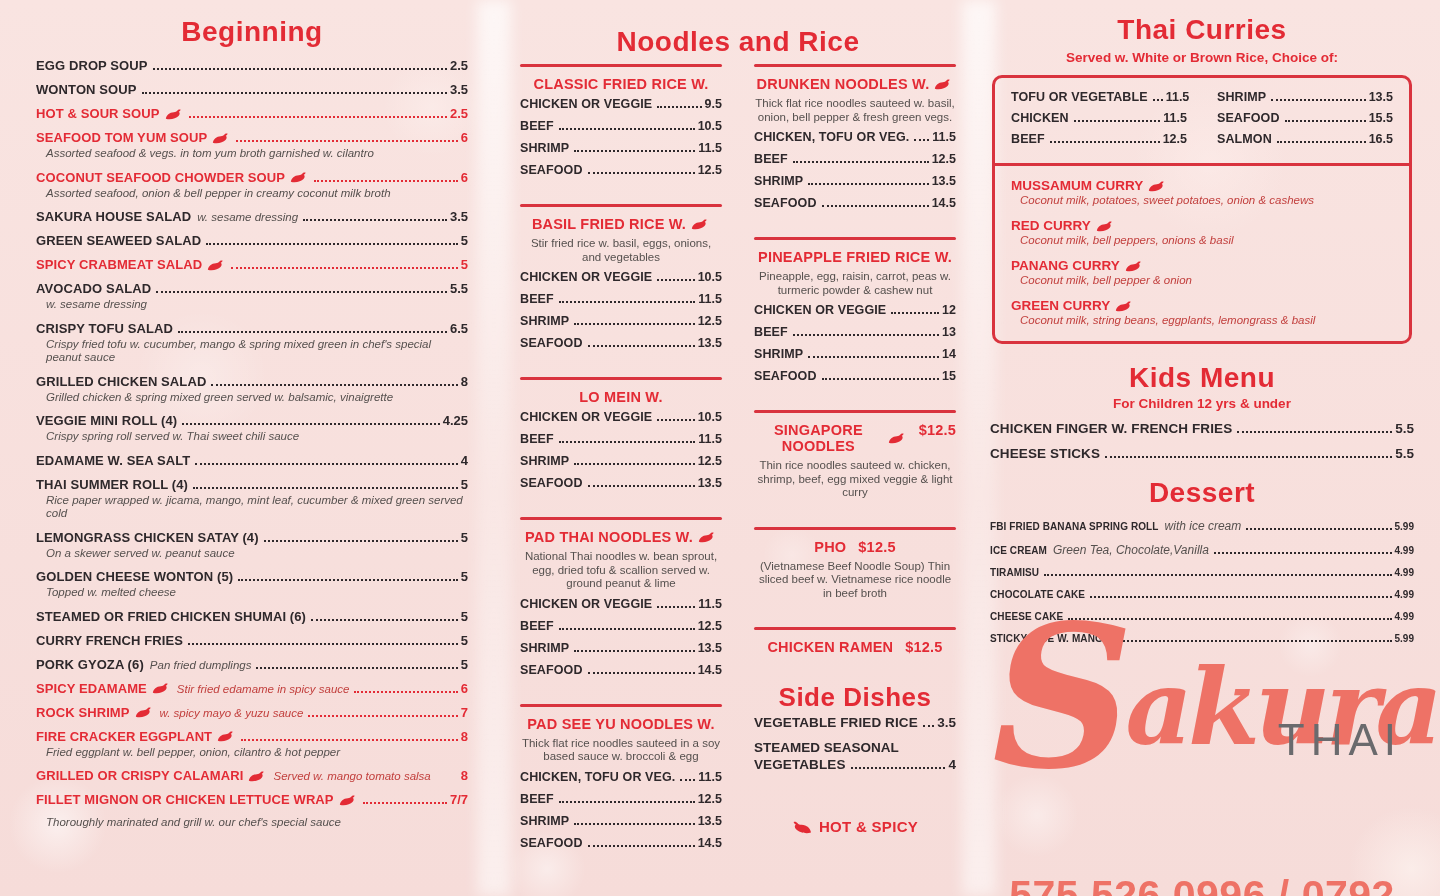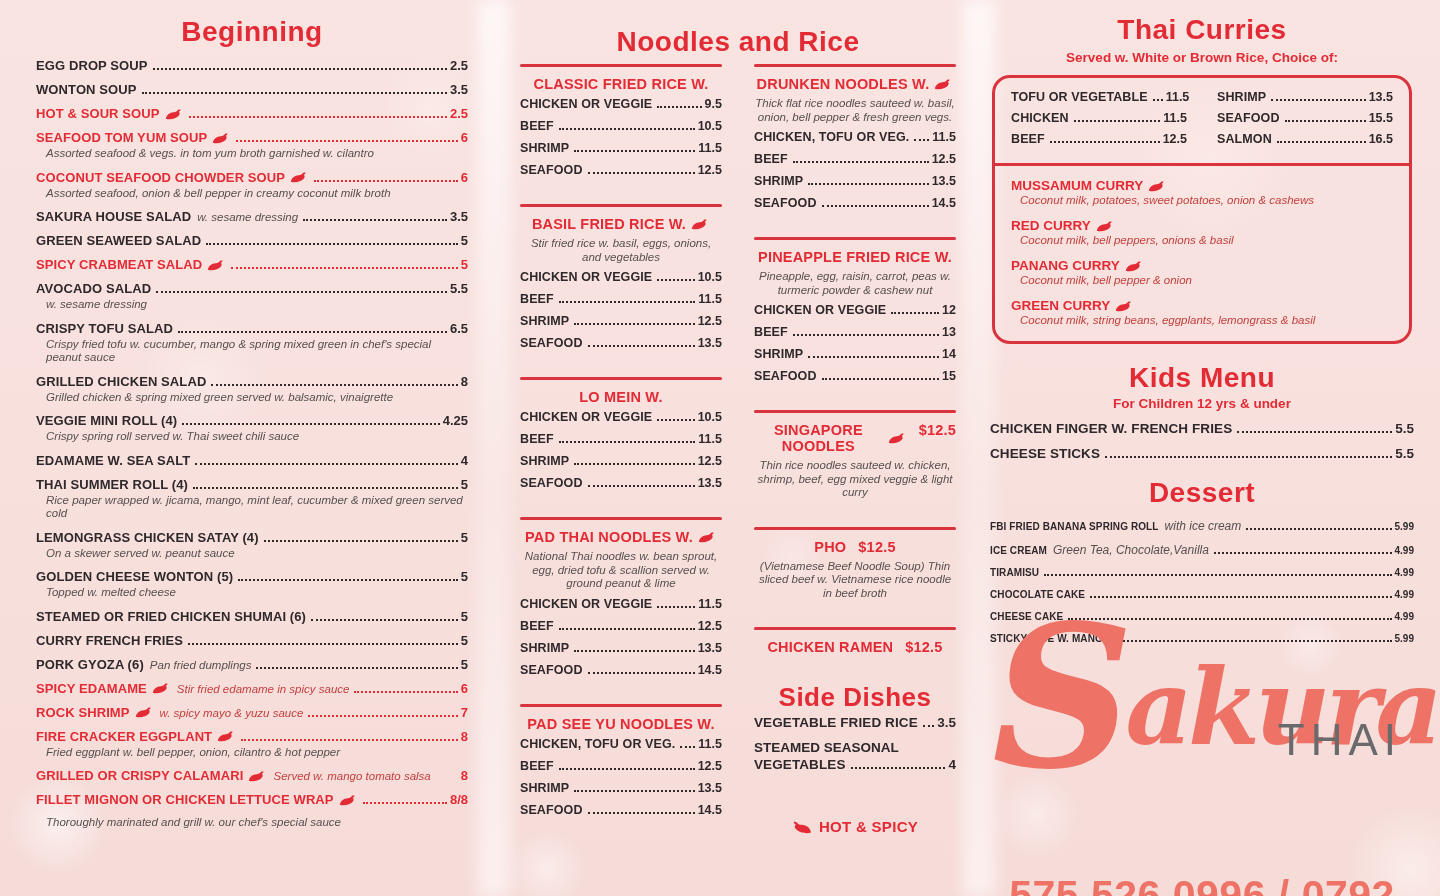--- a/index.html
+++ b/index.html
@@ -60,33 +60,33 @@
   .chili{display:inline-block;width:17px;height:12px;margin:0 2px 0 5px;color:var(--red);flex:none;align-self:center}
   .chili svg{display:block;width:100%;height:100%}
 
   
   .p2cols{display:flex;gap:32px;margin-top:6px}
   .p2col{flex:1;min-width:0}
   .msec{margin-bottom:27px}
   .mrule{height:3px;background:var(--redline);margin-bottom:9px;border-radius:2px}
   .mhead{display:flex;justify-content:center;align-items:baseline;color:var(--red);font-weight:bold;font-size:14.5px;letter-spacing:.2px;margin-bottom:5px;text-align:center}
   .mhead .hp{margin-left:12px}
-  .sdesc{text-align:center;font-style:italic;font-size:11.5px;line-height:13.5px;color:var(--gdesc);margin-bottom:6px}
+  .sdesc{text-align:center;font-size:11.5px;line-height:13.5px;color:var(--gdesc);margin-bottom:6px}
   .opt .row{margin-bottom:8px}
   .opt .nm,.opt .pr{font-size:12.5px}
   .side-title{margin-top:10px;margin-bottom:8px;font-size:26px}
   .side-items .row{margin-bottom:10px}
   .side-items .nm,.side-items .pr{font-size:13.5px}
   .side-pre{font-weight:bold;font-size:13.5px;color:var(--ink);margin-bottom:2px}
   .legend{display:flex;justify-content:center;align-items:center;color:var(--red);font-weight:bold;font-size:15px;margin-top:46px;letter-spacing:.3px}
   .legend .chili{margin:0 7px 0 0;width:20px;height:14px;transform:scaleX(-1)}
 
   
   .subtitle{color:var(--red);font-weight:bold;font-size:13.5px;text-align:center;margin:-6px 0 10px}
-  .curry-box{border:3px solid var(--redline);border-radius:18px;padding:12px 16px 6px;margin:0 2px}
+  .curry-box{border:3px solid var(--redline);border-radius:10px;padding:12px 16px 6px;margin:0 2px}
   .curry-top{display:flex;gap:30px;padding-bottom:6px}
   .curry-col{flex:1;min-width:0}
   .curry-col .row{margin-bottom:7px}
   .curry-col .nm,.curry-col .pr{font-size:12.5px}
   .curry-divider{height:3px;background:var(--redline);margin:4px -16px 12px}
   .curry-grid{display:grid;grid-template-columns:1fr;column-gap:28px;row-gap:11px;padding-bottom:8px}
   .curry-name{display:flex;align-items:center;color:var(--red);font-weight:bold;font-size:13.5px}
   .curry-desc{font-style:italic;font-size:11.5px;line-height:13px;color:var(--rdesc);margin:1px 0 0 9px}
 
   .kids{margin-top:18px}
@@ -331,21 +331,21 @@
         </div>
         <div class="item red">
           <div class="row red">
             <span class="nm">FILLET MIGNON OR CHICKEN LETTUCE WRAP</span>
             <span class="chili">
               <svg viewBox="0 0 20 14">
                 <path fill="currentColor" d="M1 12.6 C1.6 8.2 5.2 5 10.4 4.8 C12.4 4.7 13.6 4.3 14.4 3.2 C15.2 2.1 16.7 1.4 18.4 1.9 C18.1 3 17.3 3.8 16.2 4.4 C17.6 5.5 17.6 7.5 15.9 9.3 C13.2 12.2 6.4 14.4 1 12.6 Z"></path>
               </svg>
             </span>
             <span class="dots"></span>
-            <span class="pr">8/8</span>
+            <span class="pr">7/7</span>
           </div>
         </div>
         <div class="item">
           <div class="desc">Thoroughly marinated and grill w. our chef's special sauce</div>
         </div>
       </div>
   </div>
 
   <div class="panel panel2">
     <div class="script-title">Noodles and Rice</div>
@@ -473,20 +473,21 @@
                 <span class="dots"></span>
                 <span class="pr">14.5</span>
               </div>
             </div>
           </section>
           <section class="msec">
             <div class="mrule"></div>
             <div class="mhead">
               <span class="ht">PAD SEE YU NOODLES W.</span>
             </div>
+            <div class="sdesc">Thick flat rice noodles sauteed in a soy based sauce w. broccoli &amp; egg</div>
             <div class="opt">
               <div class="row">
                 <span class="nm">CHICKEN, TOFU OR VEG.</span>
                 <span class="dots"></span>
                 <span class="pr">11.5</span>
               </div>
               <div class="row">
                 <span class="nm">BEEF</span>
                 <span class="dots"></span>
                 <span class="pr">12.5</span>

